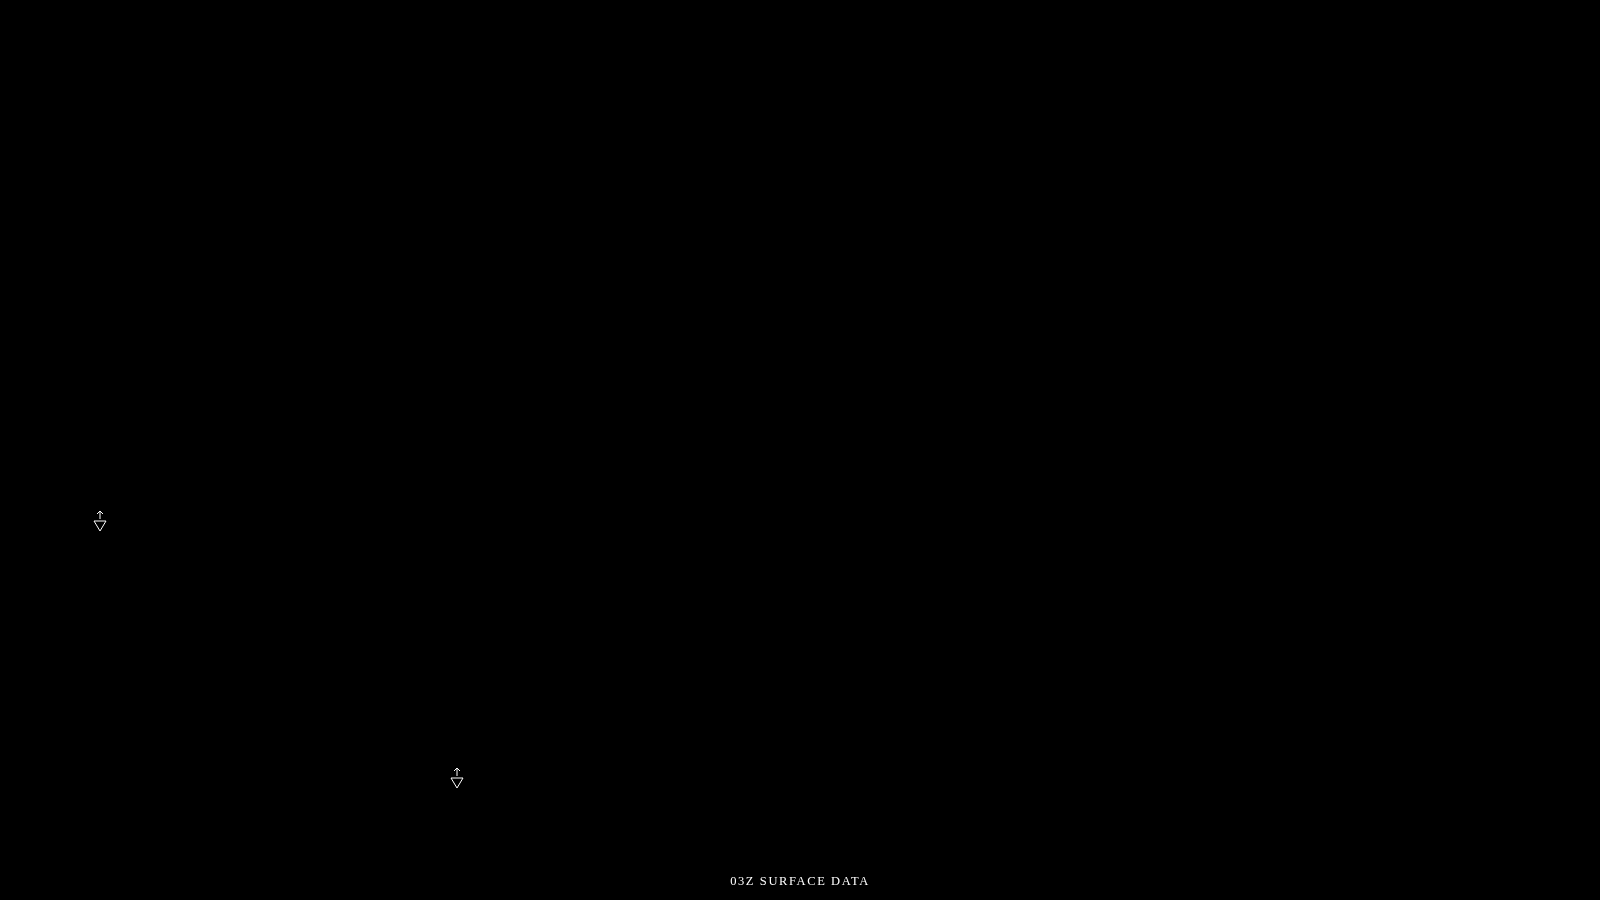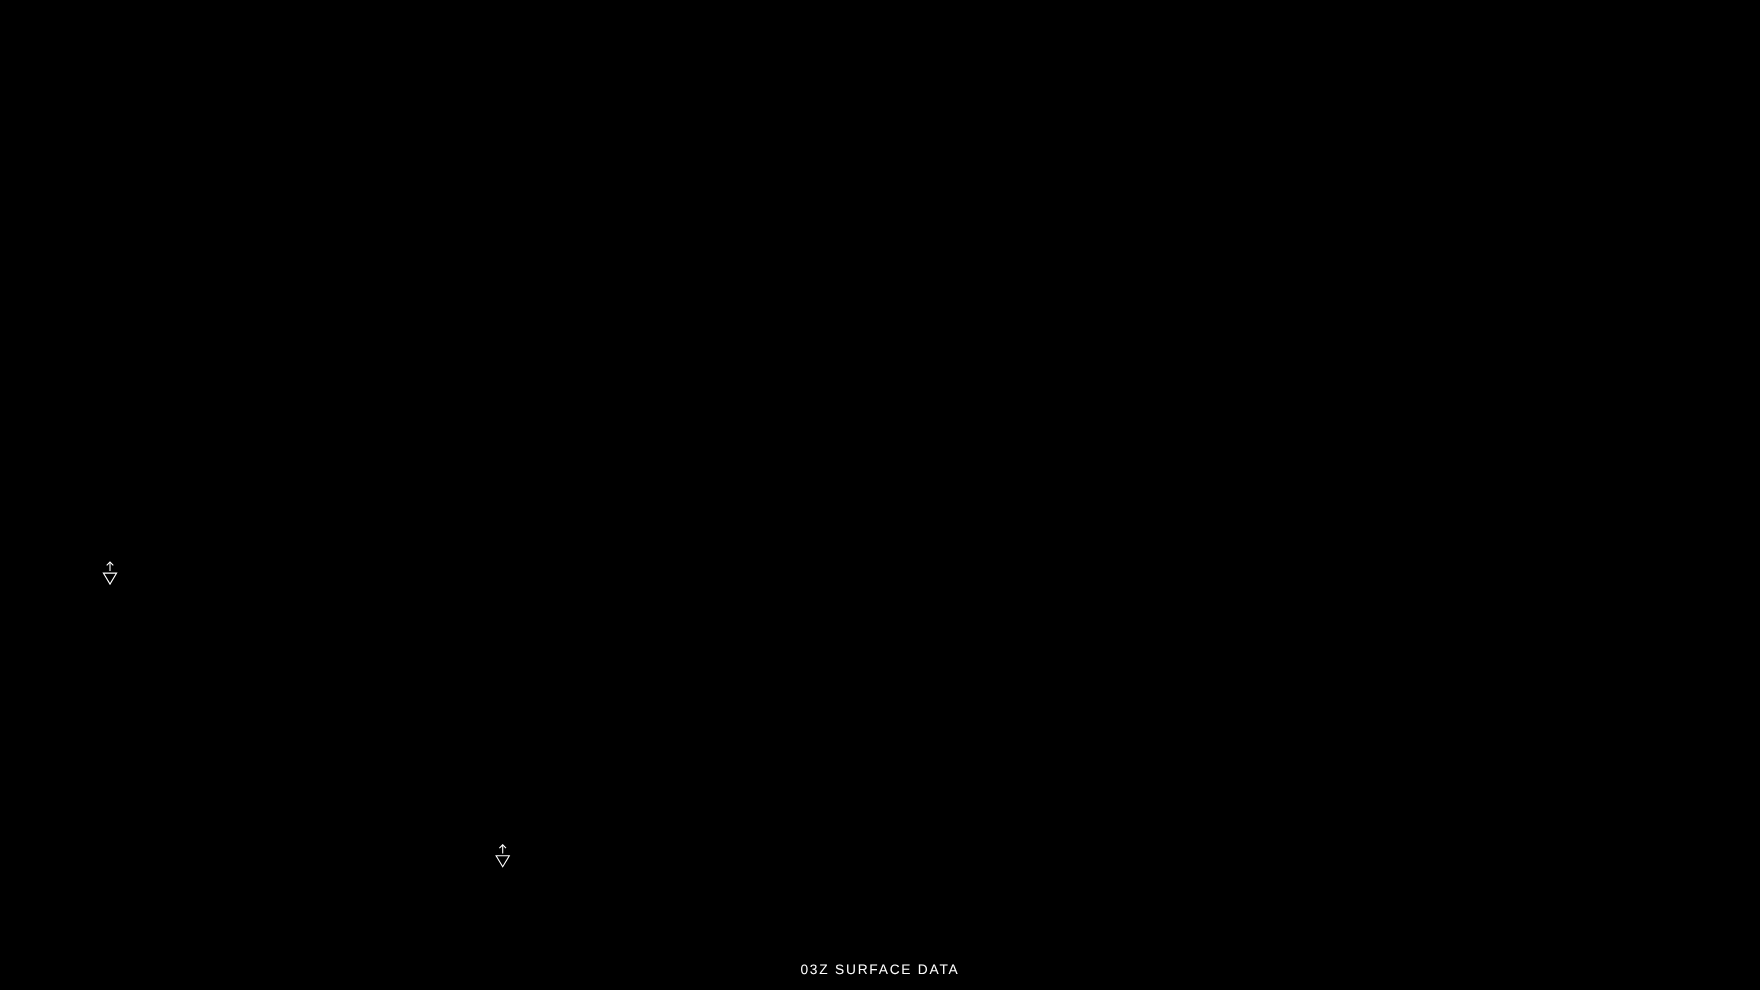--- a/index.html
+++ b/index.html
@@ -36,21 +36,21 @@
     width: 24px;
     height: 30px;
   }
 
   .caption {
     position: absolute;
     left: 0;
     width: 1600px;
     text-align: center;
     color: #ffffff;
-    font-family: Liberation Sans, sans-serif;
+    font-family: Liberation Serif, serif;
     font-size: 12.5px;
     letter-spacing: 1.6px;
     white-space: pre;
   }
 </style>
 </head>
 <body style="background: rgb(0, 0, 0);">
 
 <div id="map-canvas"></div>
 

